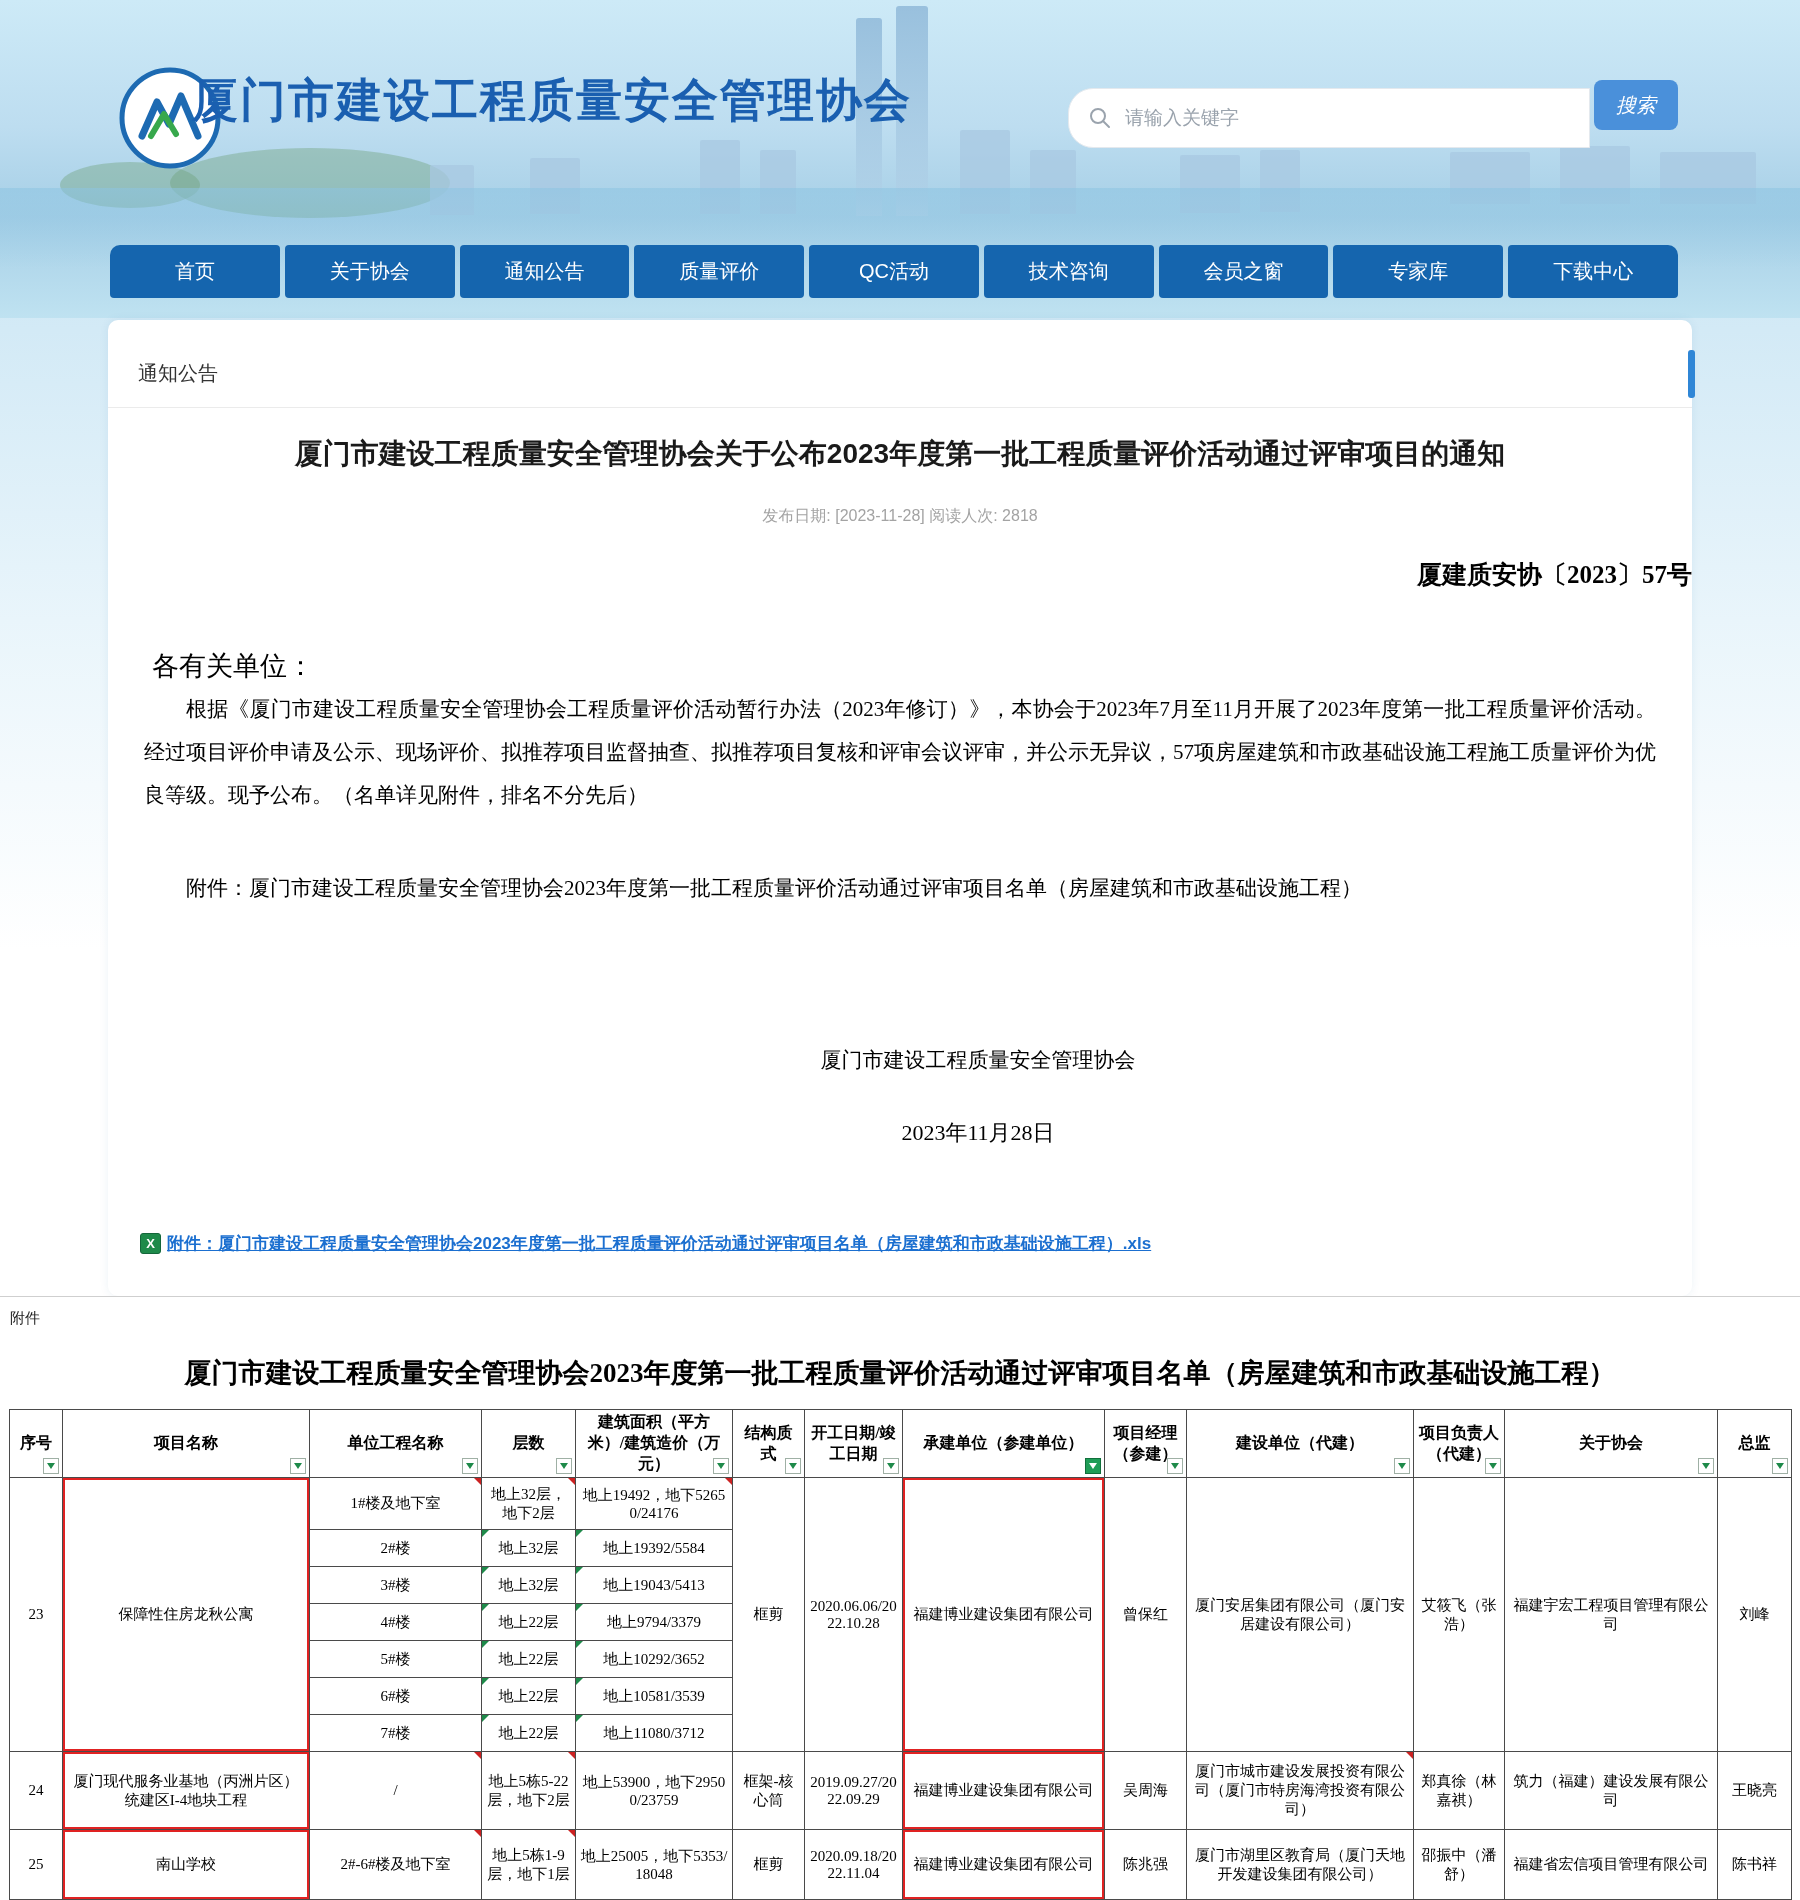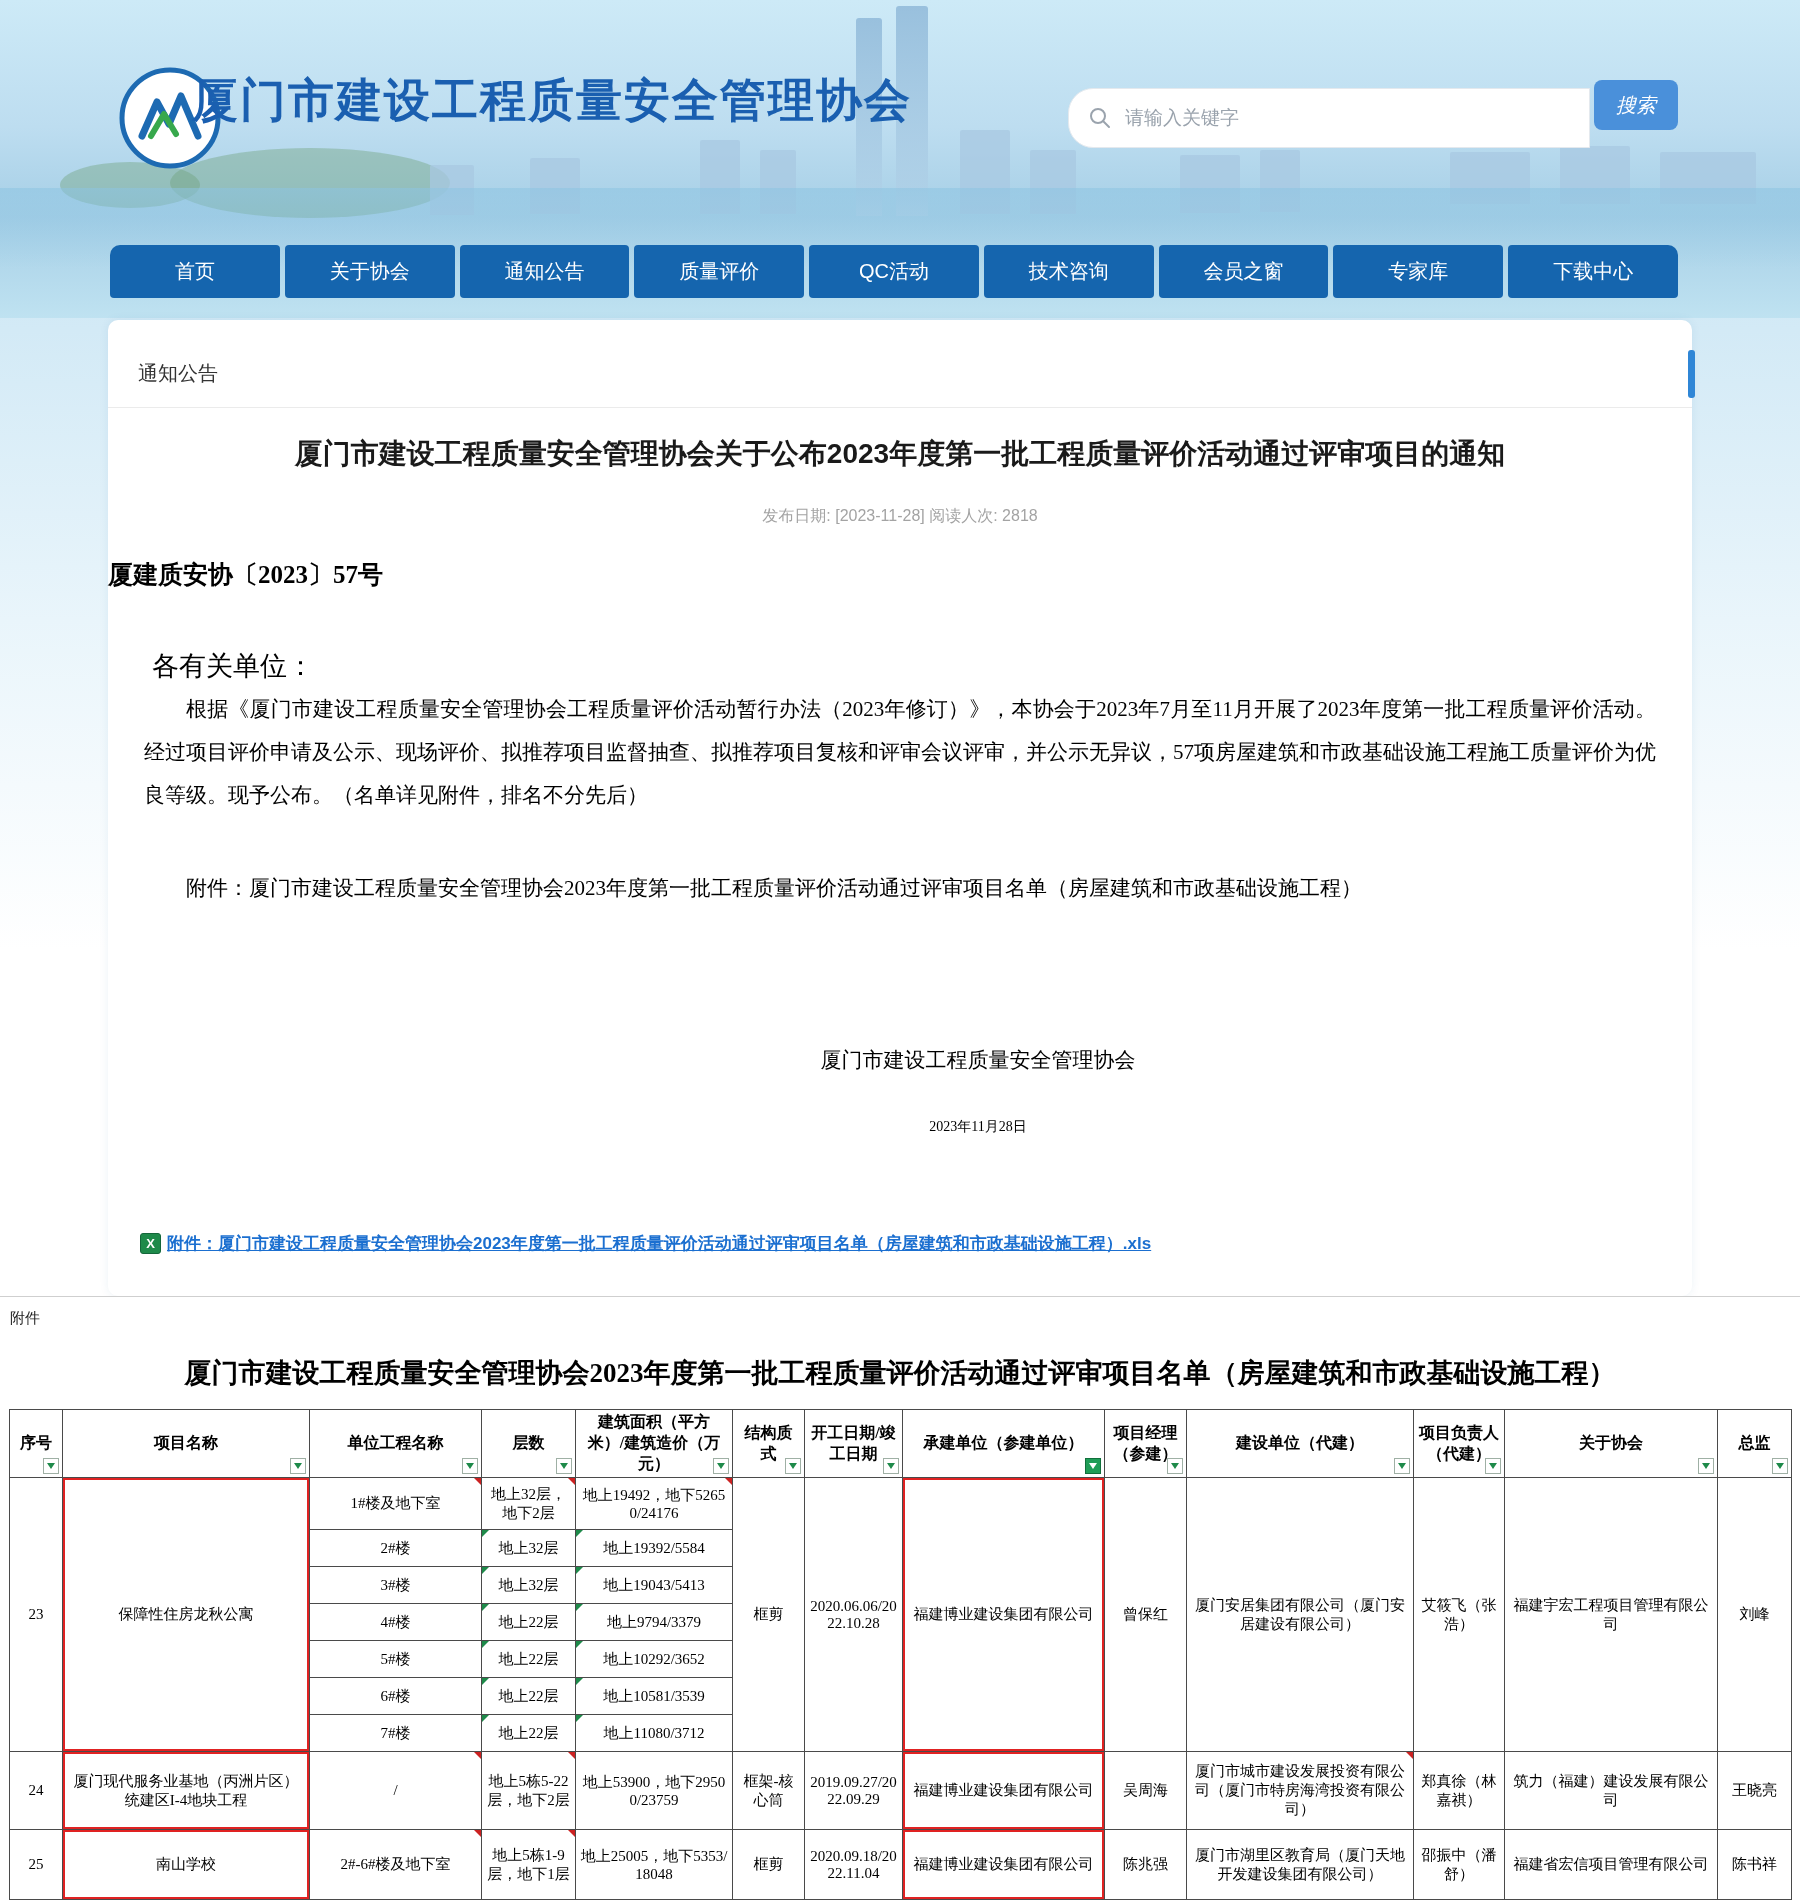--- a/index.html
+++ b/index.html
@@ -37,27 +37,27 @@
   .section-title{position:absolute;left:30px;top:40px;font-size:20px;color:#333;}
   .crumb{position:absolute;right:26px;top:46px;font-size:15px;color:#666;white-space:nowrap;}
   .crumb .muted{color:#9a9a9a;}
   .crumb a{color:#555;text-decoration:none;}
   .crumb .sep{margin:0 6px;color:#888;}
   .crumb a.cur{color:#2a87dc;}
   .crumb-accent{position:absolute;right:-3px;top:30px;width:7px;height:48px;background:#2f86d6;border-radius:3px;}
   .serif{font-family:"Liberation Serif",serif;}
   .art-title{position:absolute;left:60px;top:96px;width:1464px;text-align:center;font-size:28px;font-weight:bold;color:#1a1a1a;}
   .art-meta{position:absolute;left:0;top:186px;width:100%;text-align:center;font-size:16px;color:#a3a3a3;}
-  .doc-no{position:absolute;left:0;top:238px;width:100%;text-align:left;font-size:25px;font-weight:bold;color:#000;}
+  .doc-no{position:absolute;left:0;top:238px;width:100%;text-align:right;font-size:25px;font-weight:bold;color:#000;}
   .salutation{position:absolute;left:44px;top:304px;font-size:27px;color:#000;margin-top:24px;}
   .para{position:absolute;left:36px;top:368px;width:1512px;font-size:21px;line-height:43px;color:#000;
         text-indent:2em;text-align:justify;margin:0;}
   .att-line{position:absolute;left:36px;top:554px;width:1512px;font-size:21px;color:#000;text-indent:2em;margin:0;}
   .sig{position:absolute;left:420px;top:726px;width:900px;text-align:center;font-size:21px;color:#000;}
-  .sig-date{position:absolute;left:420px;top:798px;width:900px;text-align:center;font-size:14px;color:#000;}
+  .sig-date{position:absolute;left:420px;top:798px;width:900px;text-align:center;font-size:22px;color:#000;}
   .attlink-row{position:absolute;left:32px;top:912px;display:flex;align-items:center;}
   .xls-icon{width:19px;height:19px;background:#1e8a4a;border-radius:3px;color:#fff;font-size:13px;font-weight:bold;
             display:inline-flex;align-items:center;justify-content:center;margin-right:6px;border:1px solid #14663a;}
   .attlink{font-size:17px;font-weight:600;color:#1b6fd0;text-decoration:underline;}
   
   .att-section{position:absolute;left:0;top:1296px;width:1800px;height:536px;background:#fff;
                border-top:1px solid #cfcfcf;box-sizing:border-box;}
   .att-label{position:absolute;left:10px;top:12px;font-size:15px;color:#222;}
   .tbl-title{position:absolute;left:0;top:58px;width:100%;text-align:center;font-size:27px;font-weight:bold;color:#000;}
   table.xls{position:absolute;left:9px;top:112px;width:1782px;border-collapse:collapse;table-layout:fixed;

